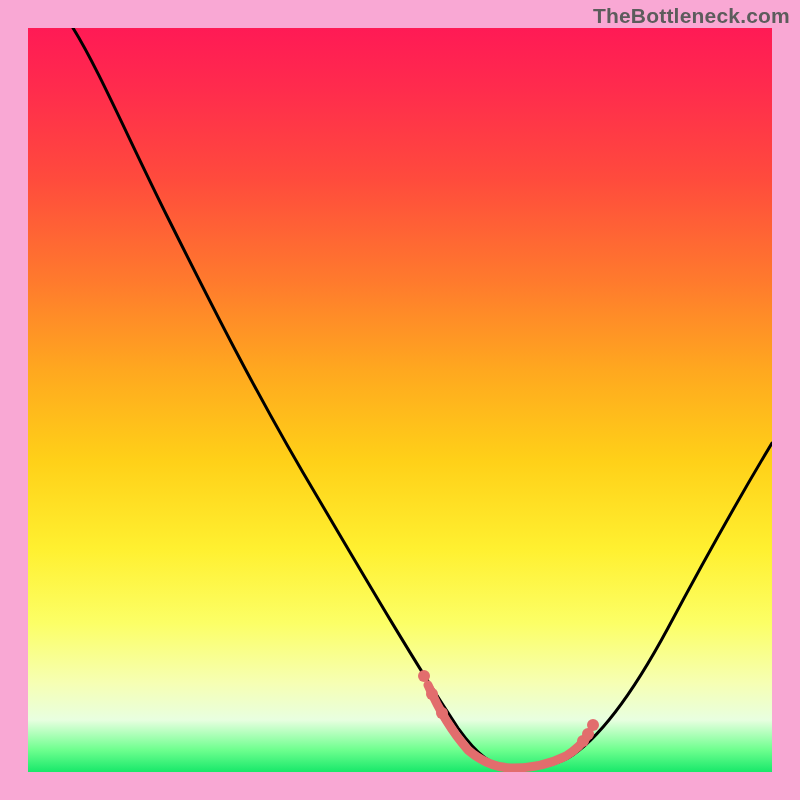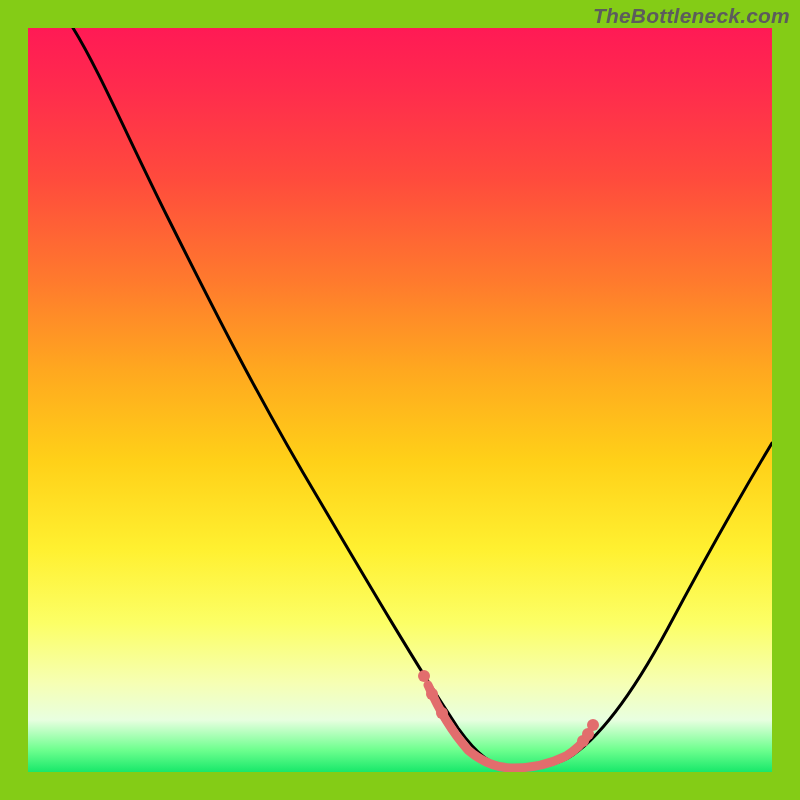--- a/index.html
+++ b/index.html
@@ -10,22 +10,21 @@
     background: #000;
     overflow: hidden;
     font-family: Arial, Helvetica, sans-serif;
   }
   .frame {
     position: absolute;
     top: 0;
     left: 0;
     width: 800px;
     height: 800px;
-    background: #84cc16;
-    font-style: italic;
+    background: #f9a8d4;
   }
   .plot-area {
     position: absolute;
     top: 28px;
     left: 28px;
     width: 744px;
     height: 744px;
     
     background: linear-gradient(
       to bottom,

